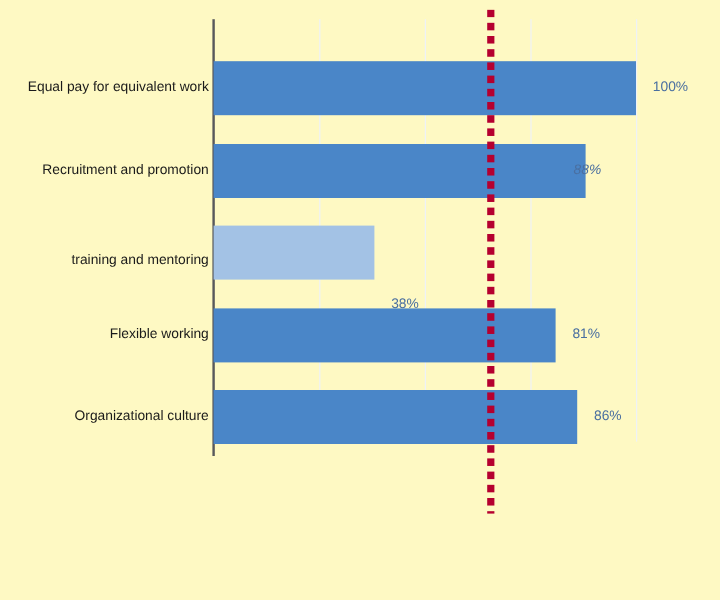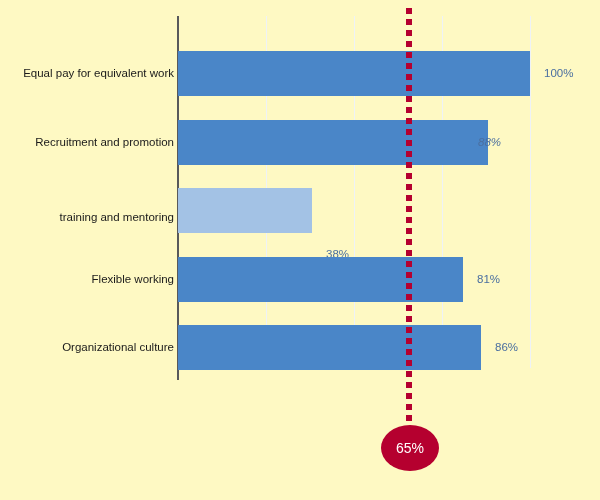--- a/index.html
+++ b/index.html
@@ -138,15 +138,14 @@
 
   <div class="row" style="top:325px;">
     <div class="cat-label" style="top:15px;">
       <span>Organizational culture</span>
     </div>
     <div class="bar" style="width:303px;"></div>
     <div class="value-label" style="left:495px; top:16px;">86%</div>
   </div>
 
   <div class="target-line"></div>
-  <div class="target-badge">65%</div>
 
 </div>
 
 </body></html>

